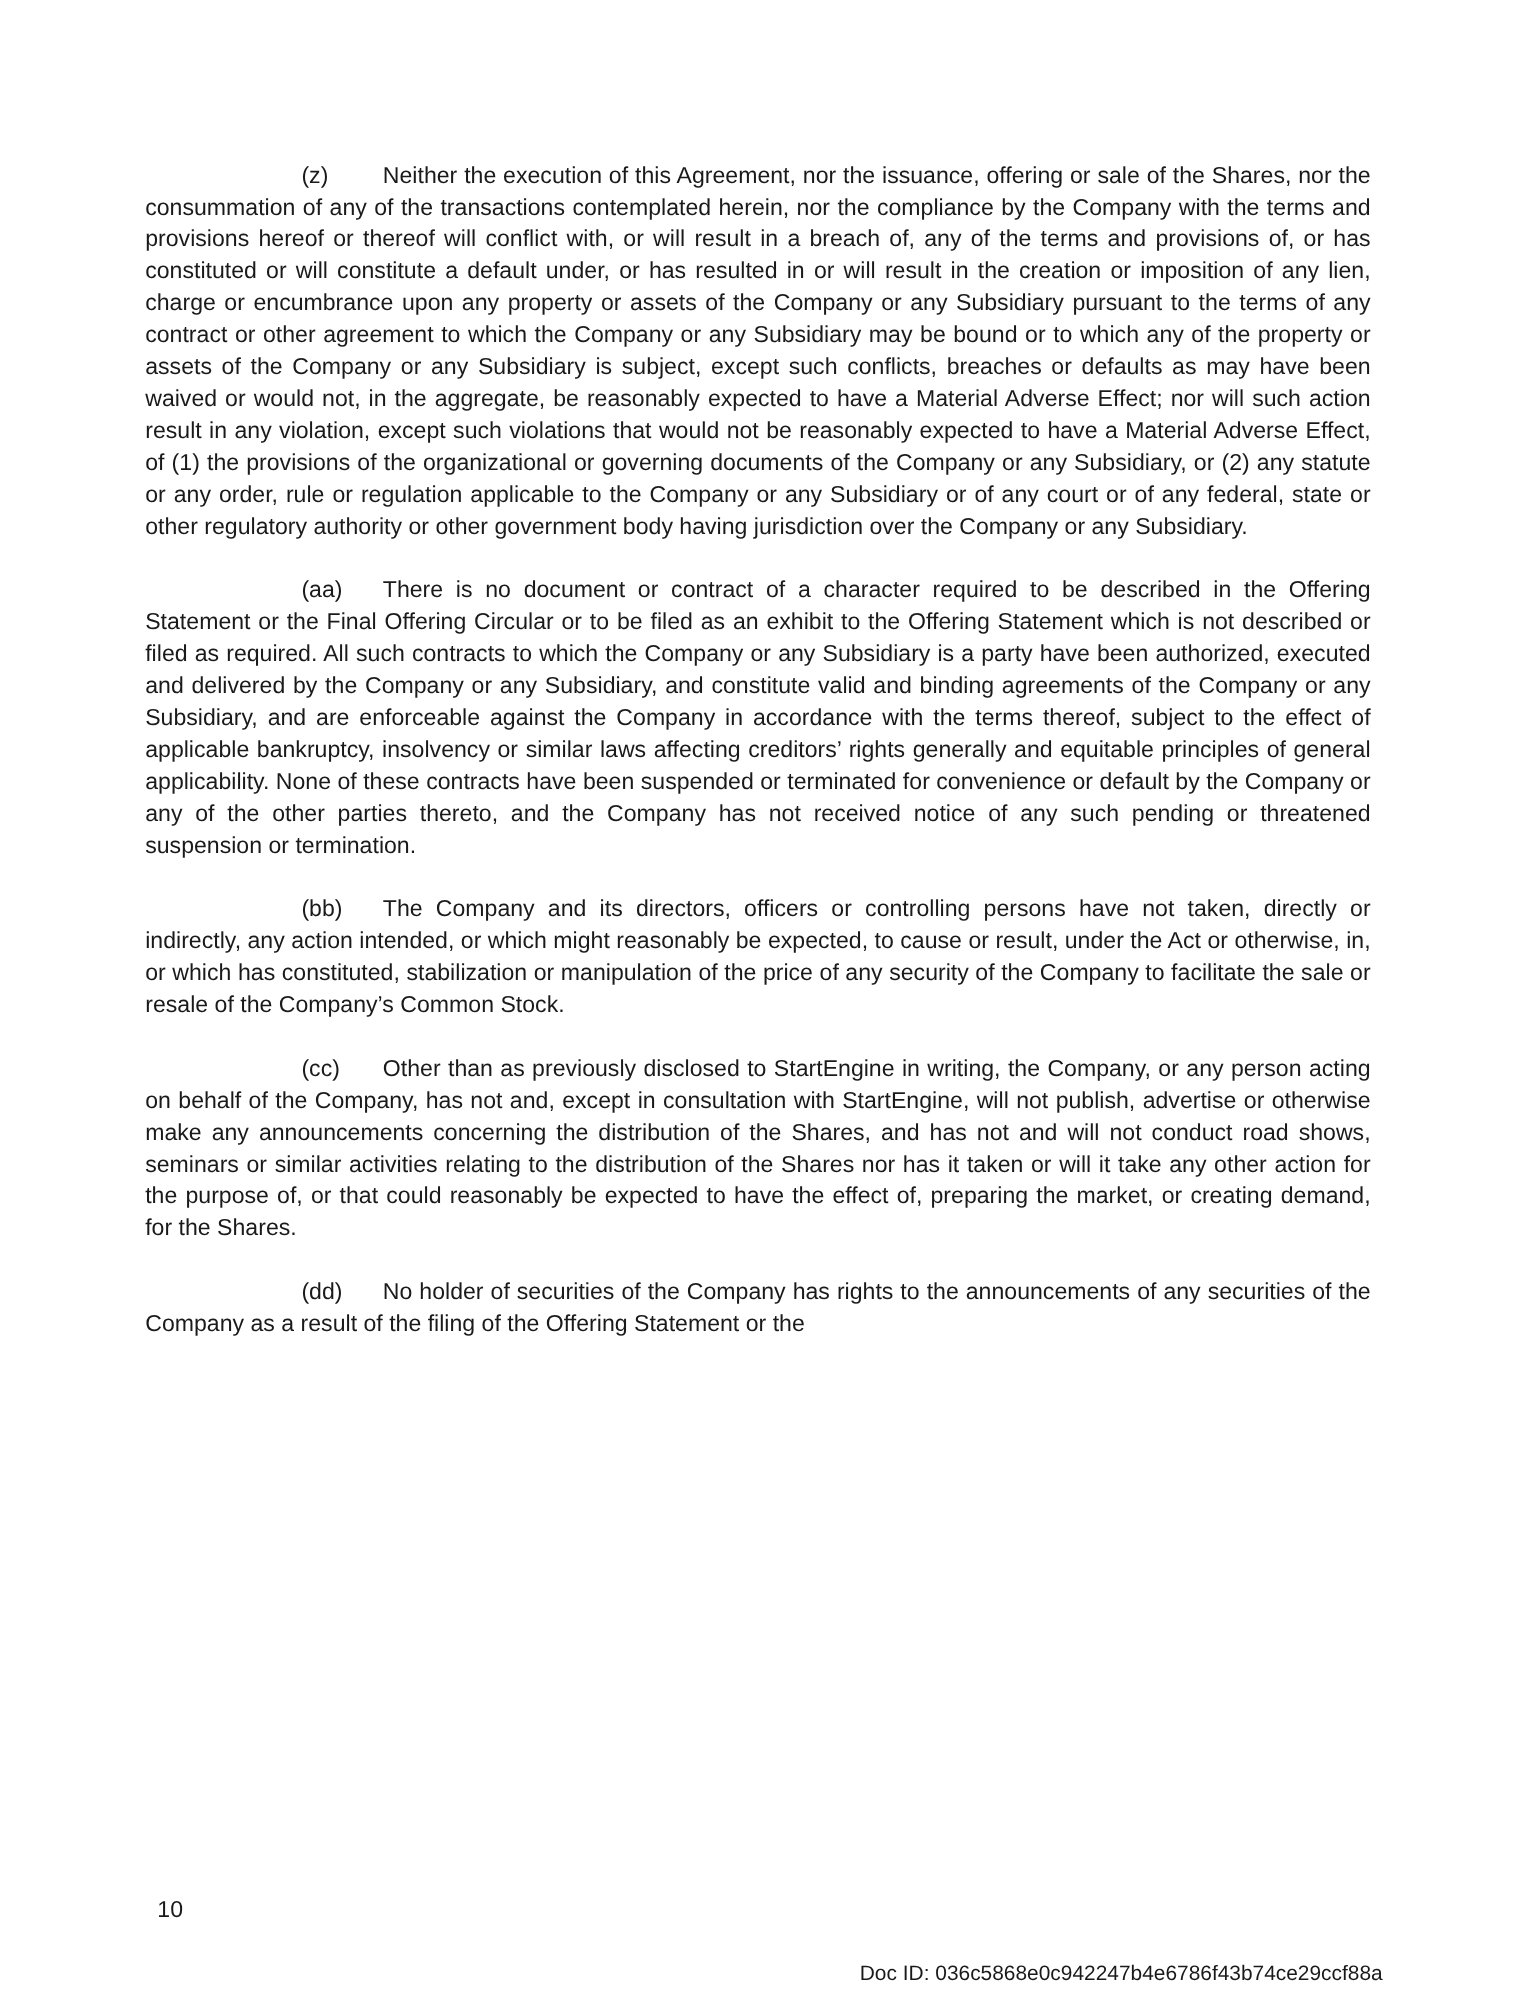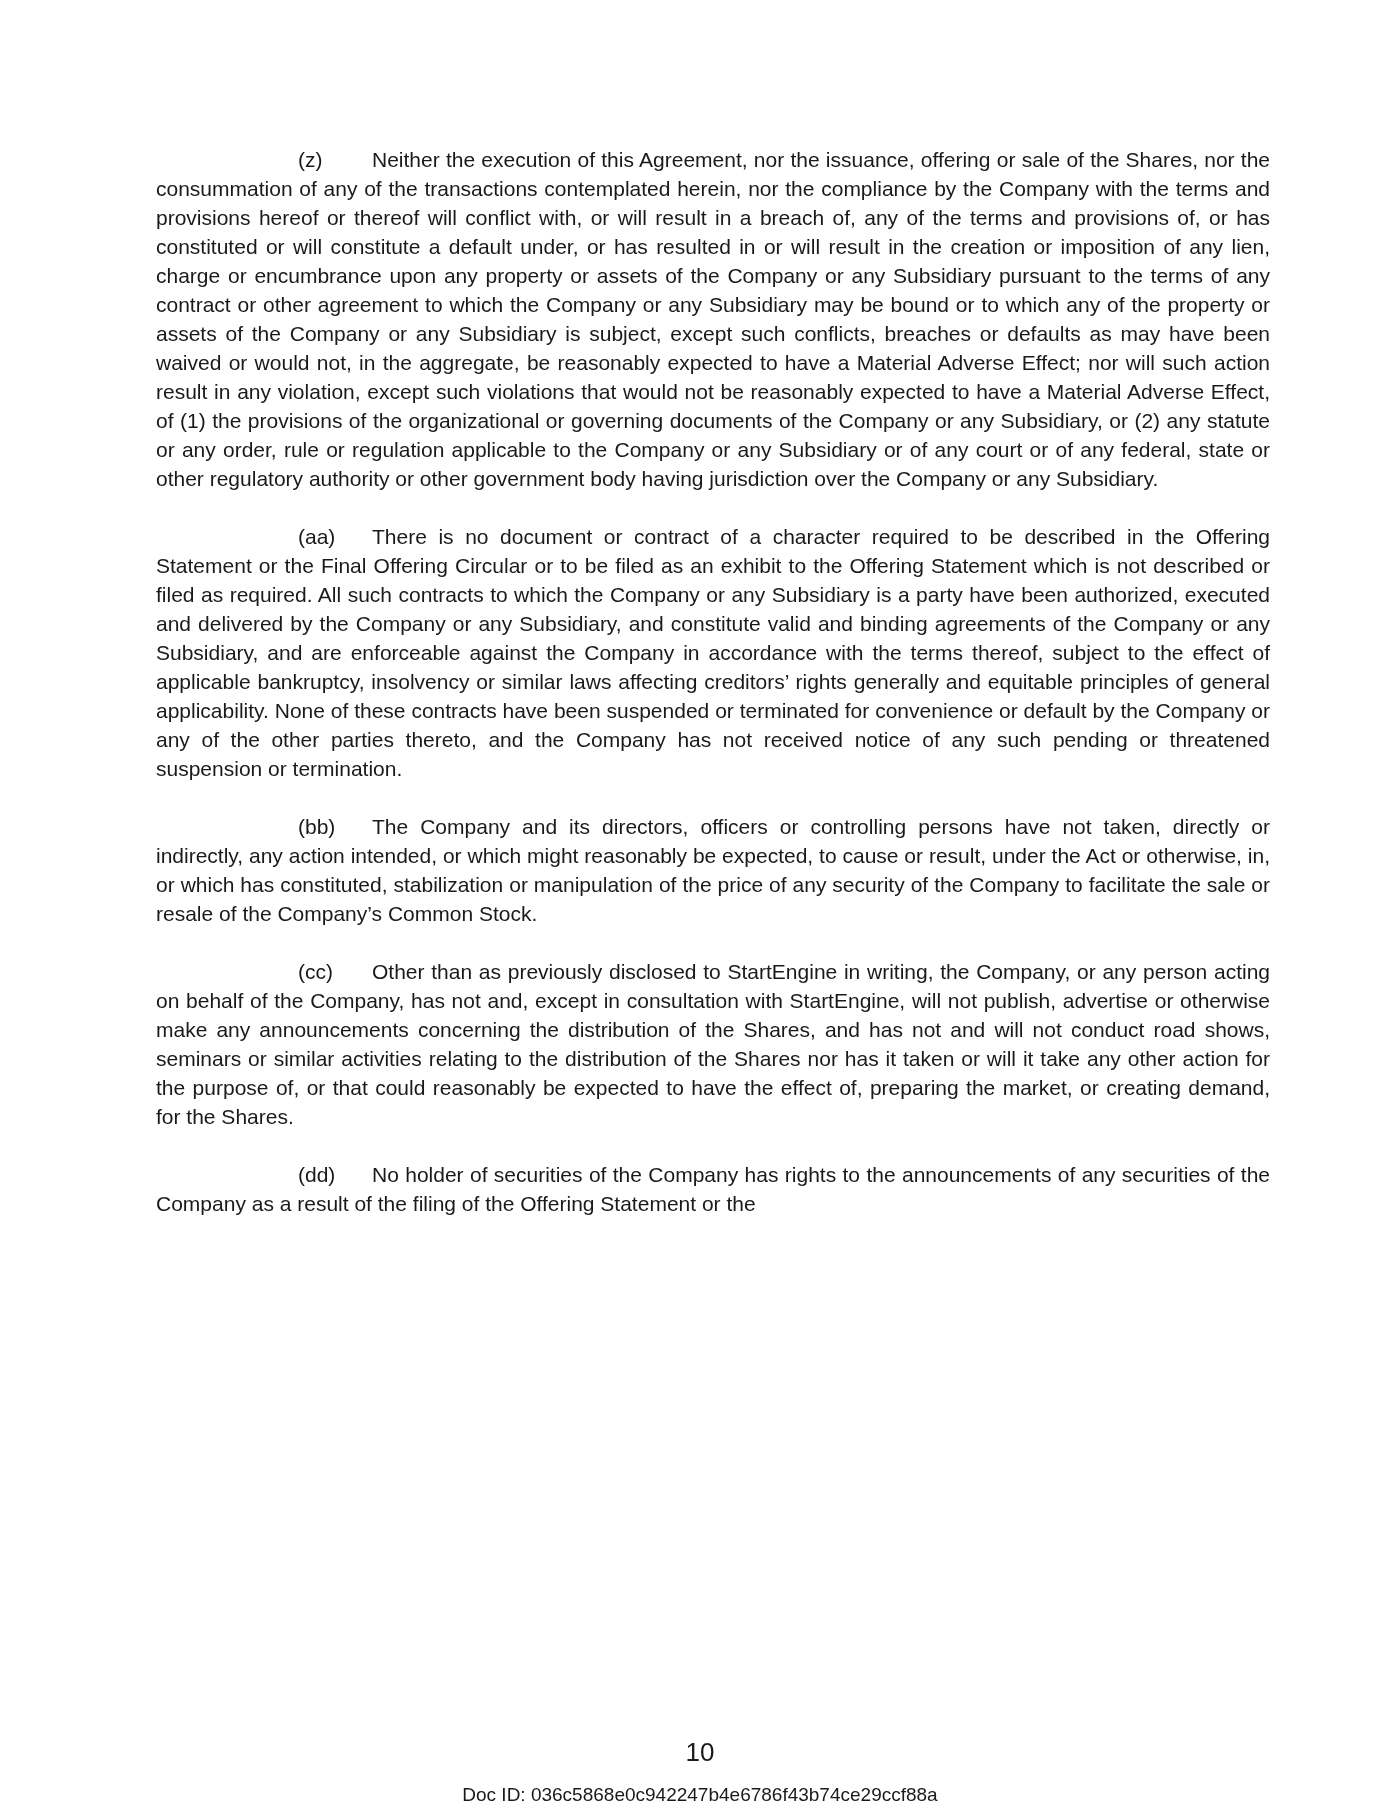--- a/index.html
+++ b/index.html
@@ -11,52 +11,51 @@
     position: relative;
     width: 1400px;
     height: 1814px;
     background: #ffffff;
     font-family: "Liberation Sans", sans-serif;
     color: #1a1a1a;
     overflow: hidden;
   }
   .content {
     position: absolute;
-    left: 156px;
+    left: 132px;
     top: 145px;
     width: 1114px;
   }
   .para {
     font-size: 21px;
     line-height: 29px;
     text-align: justify;
     text-indent: 142px;
     margin: 0 0 29px 0;
   }
   .para-label {
     display: inline-block;
     width: 74px;
     text-indent: 0;
   }
   .page-number {
     position: absolute;
     left: 143px;
     width: 1114px;
     top: 1722px;
-    text-align: center;
-    font-size: 26px;
+    text-align: left;
+    font-size: 21px;
     line-height: 29px;
-    margin-top: 16px;
   }
   .doc-id {
     position: absolute;
     left: 143px;
     width: 1114px;
     top: 1783px;
-    text-align: center;
+    text-align: right;
     font-size: 19px;
     line-height: 24px;
     color: #1a1a1a;
   }
 </style>
 </head>
 <body>
 
 <div class="page">
 

